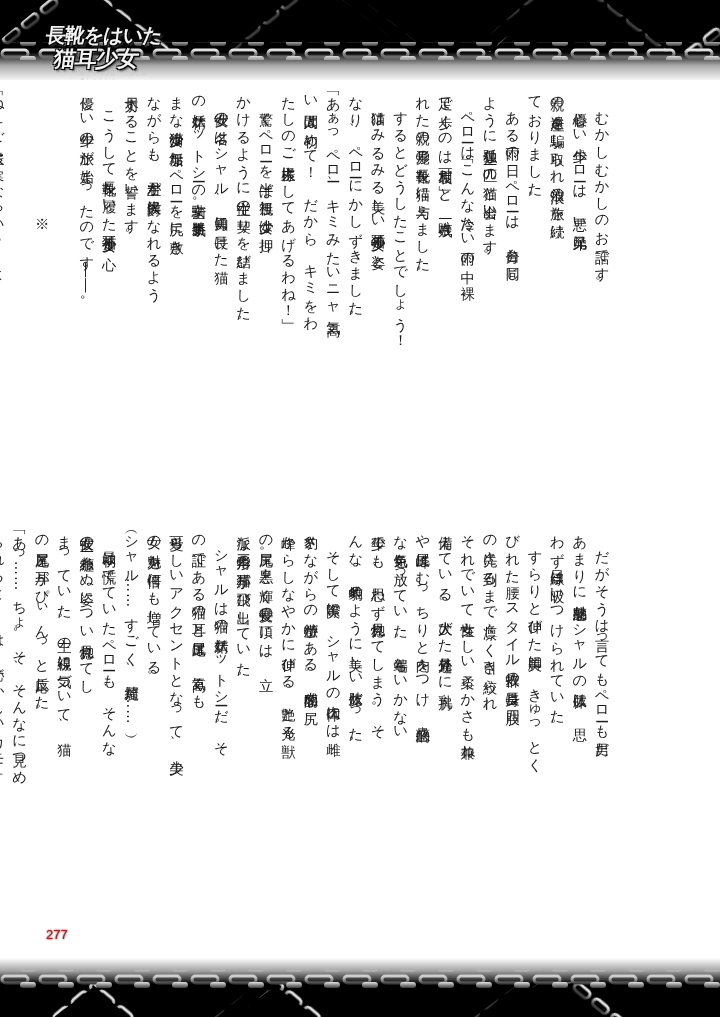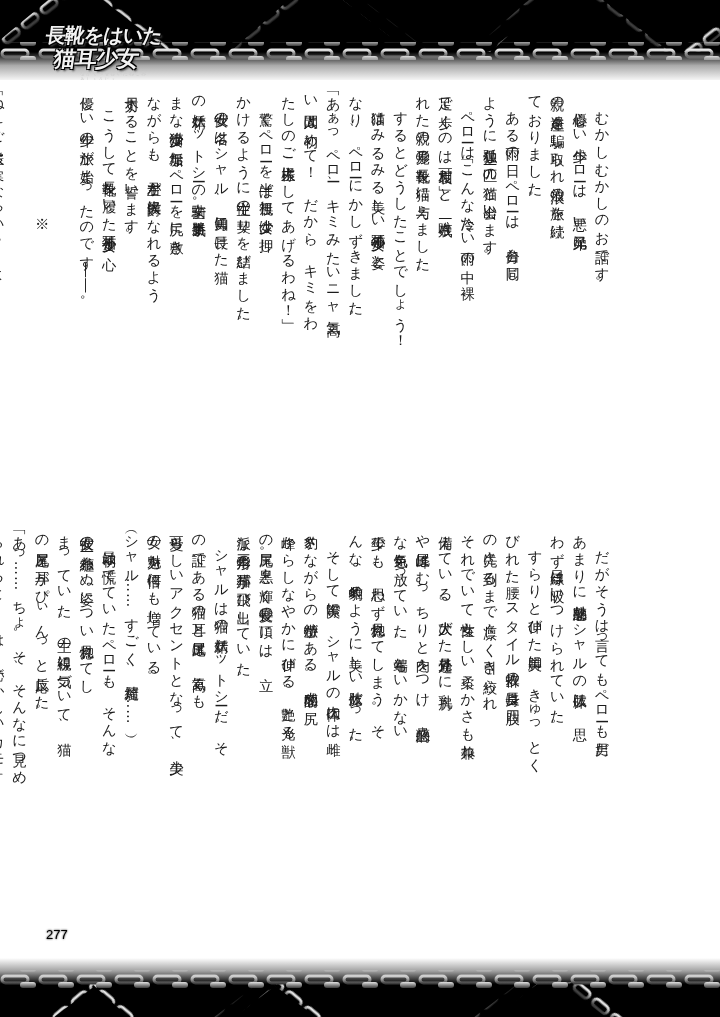--- a/index.html
+++ b/index.html
@@ -34,21 +34,21 @@
     text-shadow: 1px 1px 0 #000, -1px -1px 0 #000, 1px -1px 0 #000, -1px 1px 0 #000, 2px 2px 2px #444;
     letter-spacing: -1px; white-space: nowrap;
   }
   .logo-line1 { left: 6px; top: 0; font-size: 20px; transform: skewX(-8deg); }
   .logo-line2 { left: 14px; top: 22px; font-size: 22px; transform: skewX(-8deg); }
   .logo-sub {
     position: absolute; left: 40px; top: 48px; font-size: 5px; color: #ccc;
     font-family: "DejaVu Sans", sans-serif; letter-spacing: 1px;
   }
   .page-number {
-    position: absolute; left: 46px; top: 927px; font-size: 13px; color: #000000;
+    position: absolute; left: 46px; top: 927px; font-size: 13px; color: #b91c1c;
     font-family: "Liberation Sans", "DejaVu Sans", sans-serif; z-index: 3;
     text-shadow: 0 0 2px #000;
   }
   .text-block {
     position: absolute; right: 62px; left: 48px;
     writing-mode: vertical-rl;
     font-size: 14.3px; line-height: 22.4px; letter-spacing: 0.9px;
     white-space: pre;
     color: #1c1c1c;
   }

